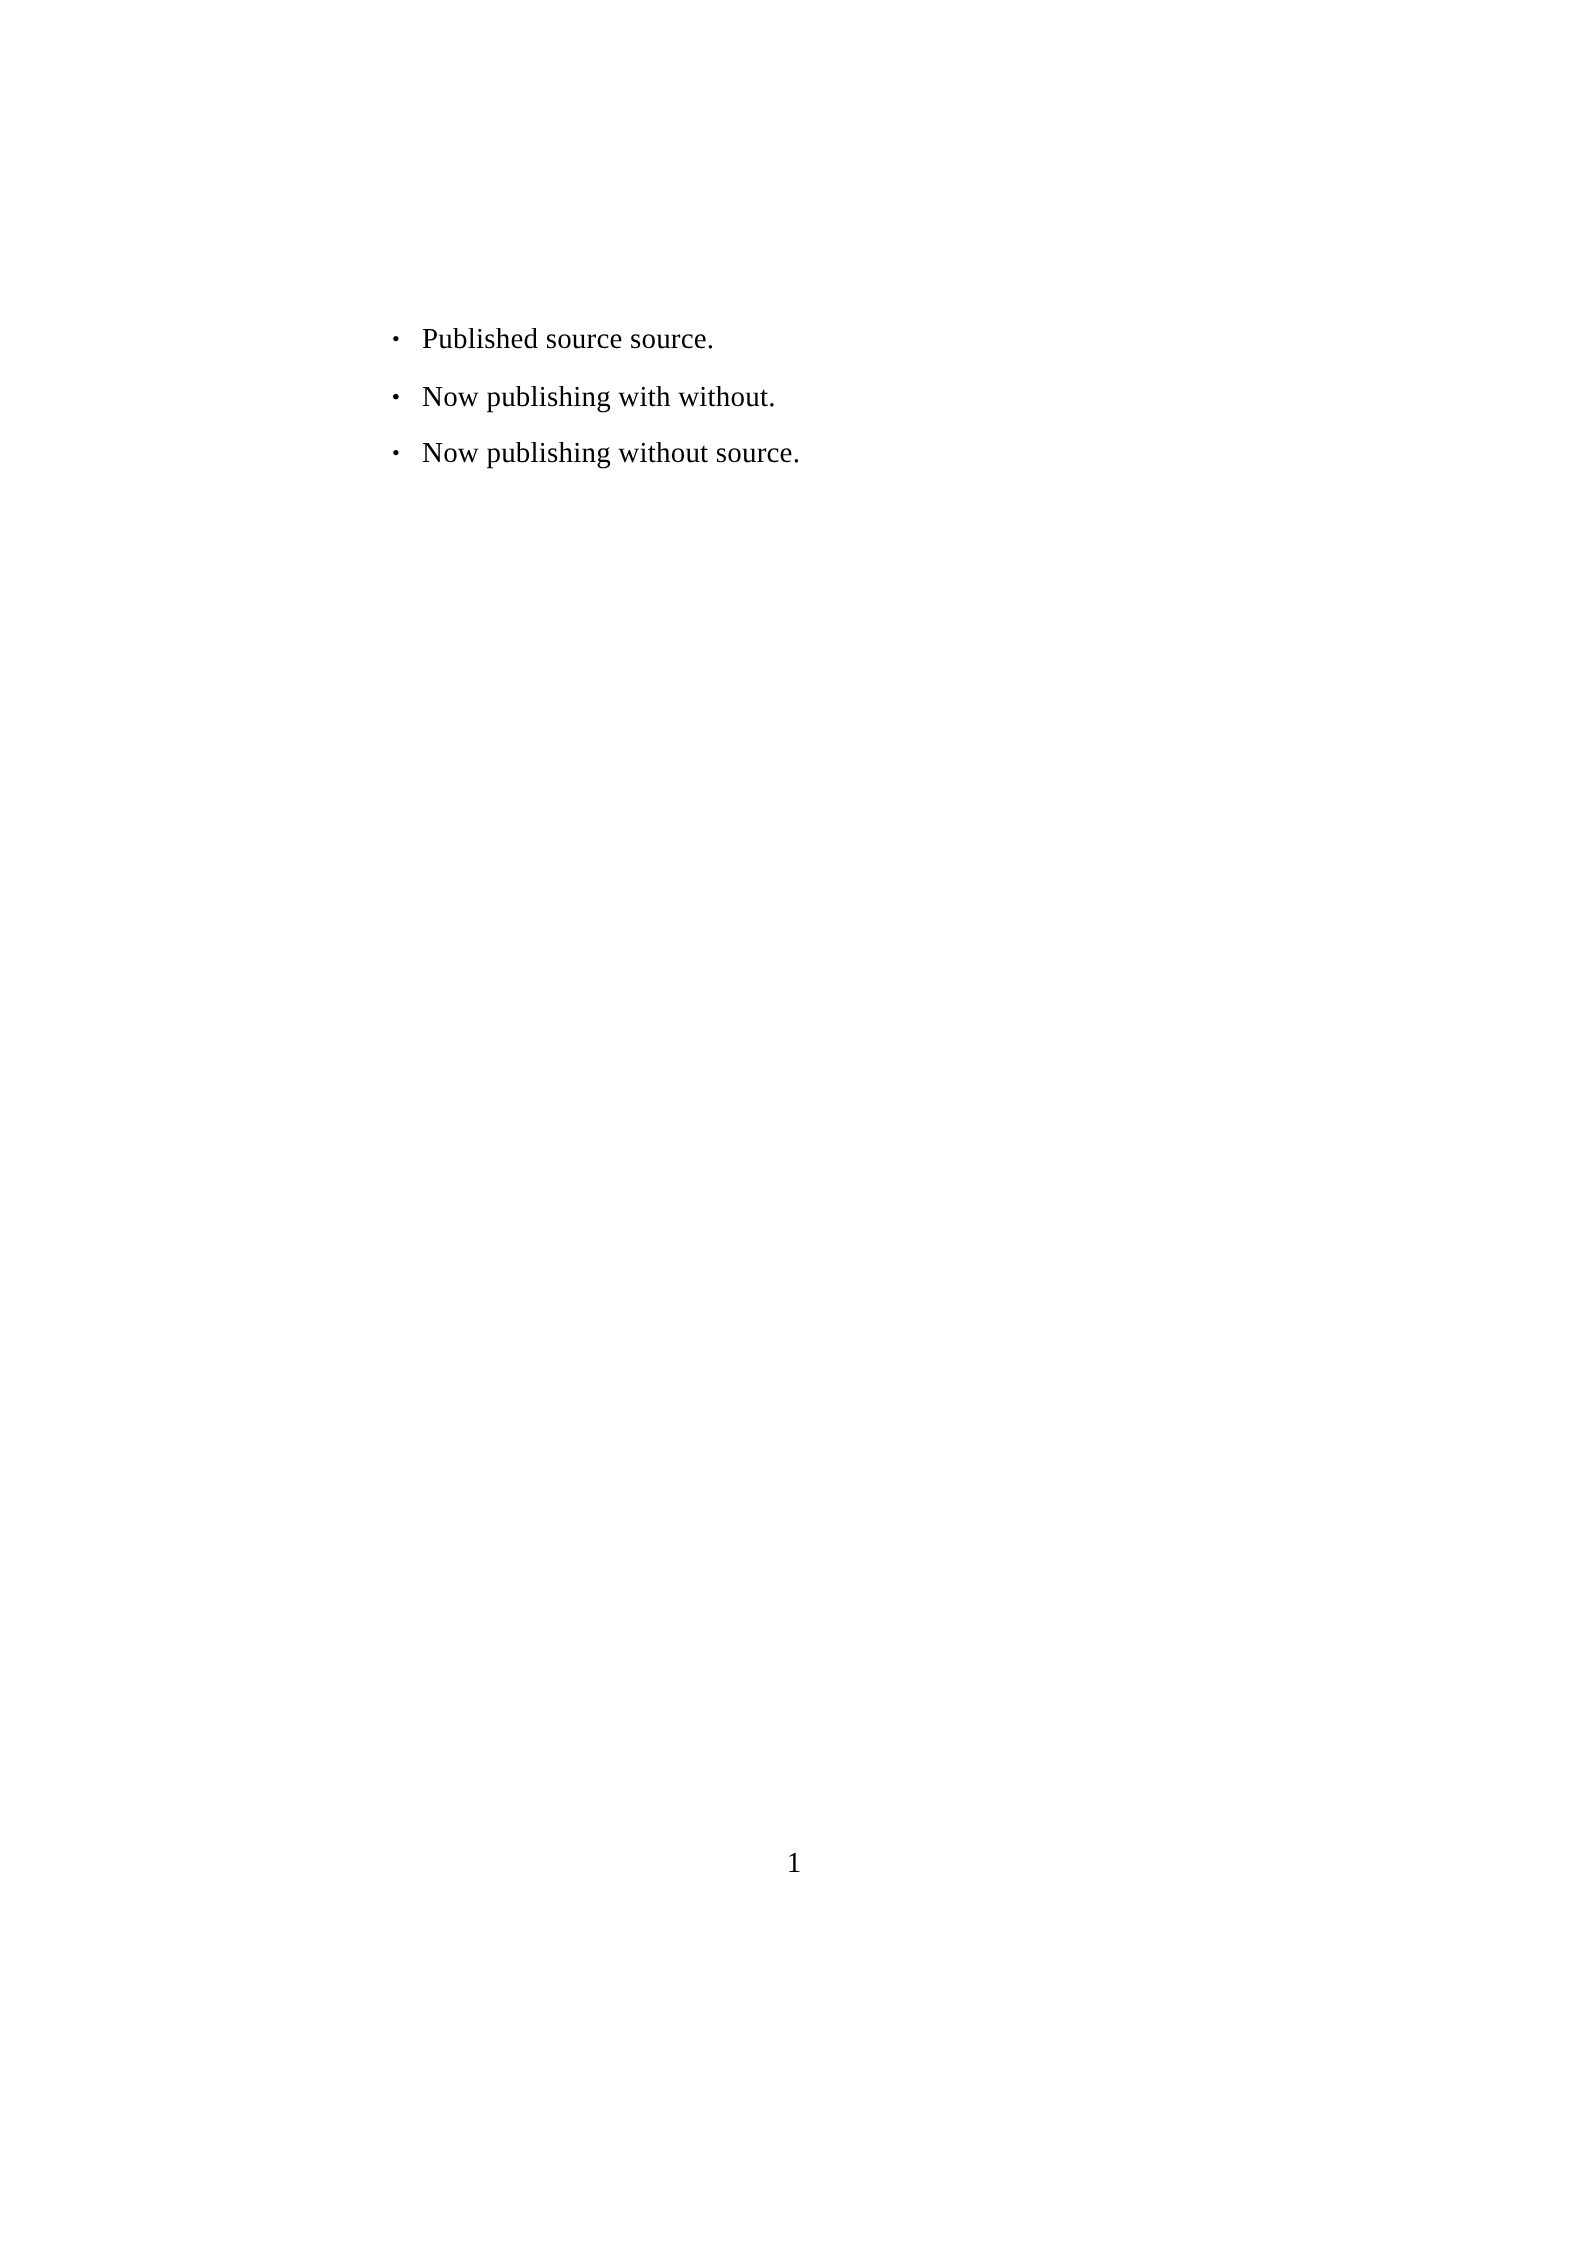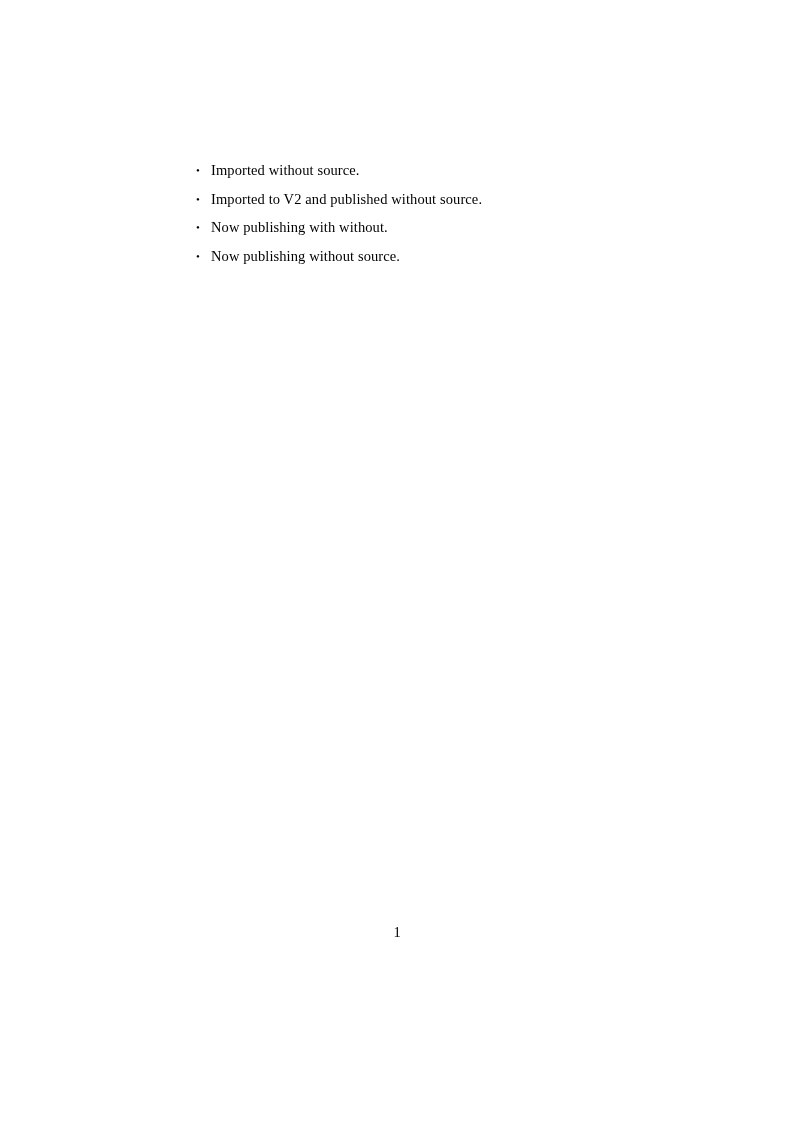--- a/index.html
+++ b/index.html
@@ -58,25 +58,24 @@
   }
 </style>
 </head>
 <body>
 
 <div class="page">
 
   <ul class="bullet-list">
     <li>
       <span class="bullet-dot">•</span>
-      <span class="item-text">Imported without source.</span>
+      <span class="item-text">Published source source.</span>
     </li>
     <li>
       <span class="bullet-dot">•</span>
-      <span class="item-text">Imported to V2 and published without source.</span>
     </li>
     <li>
       <span class="bullet-dot">•</span>
       <span class="item-text">Now publishing with without.</span>
     </li>
     <li>
       <span class="bullet-dot">•</span>
       <span class="item-text">Now publishing without source.</span>
     </li>
   </ul>

